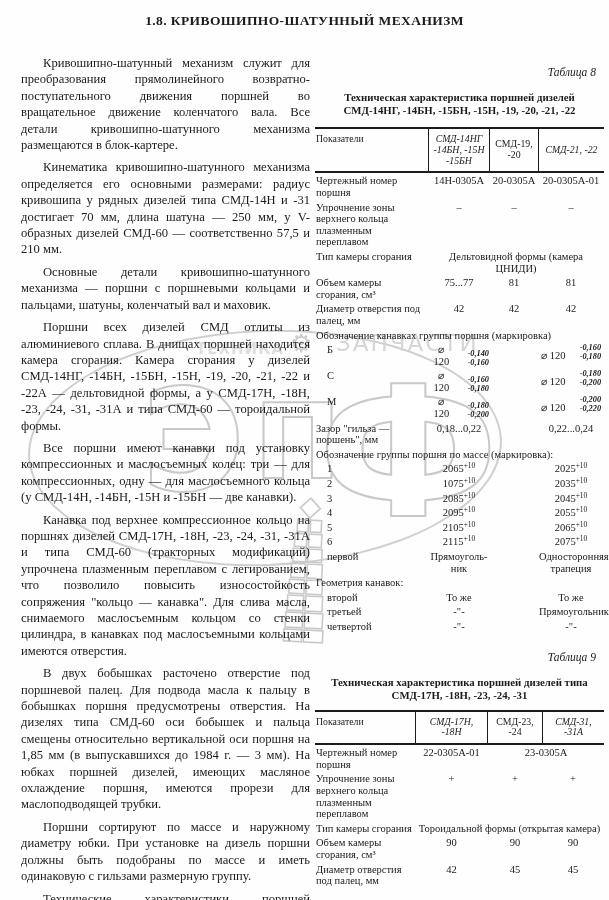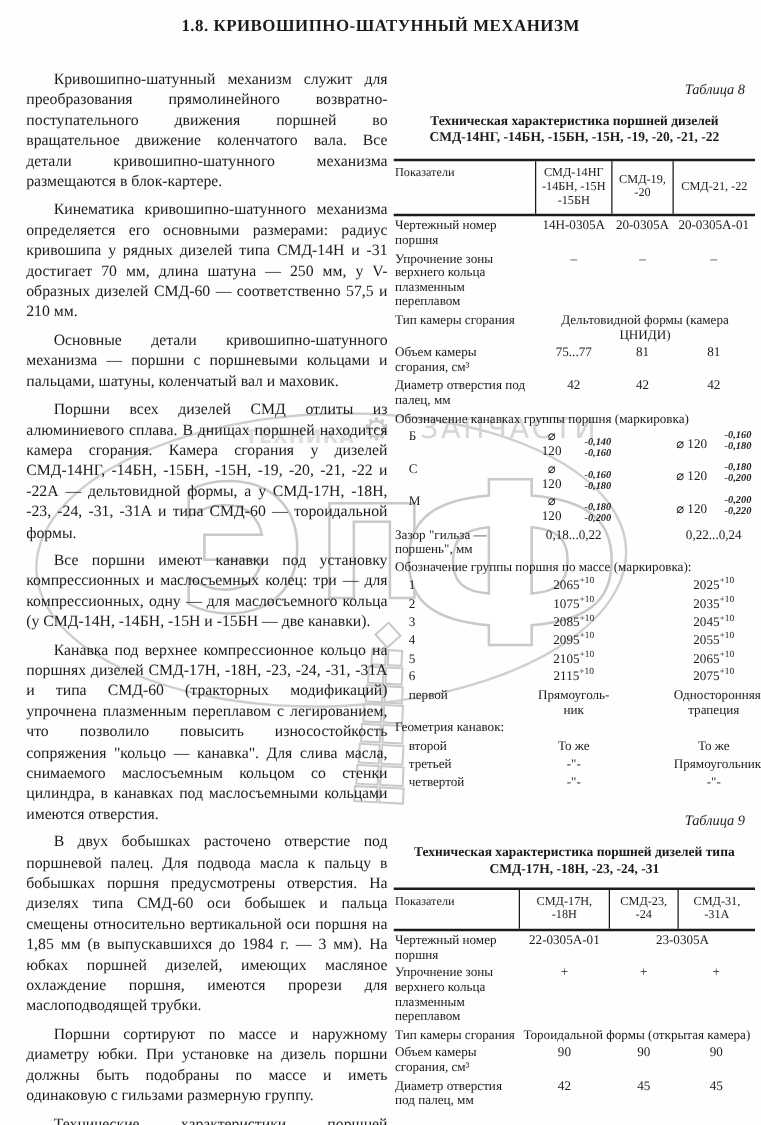--- a/index.html
+++ b/index.html
@@ -16,21 +16,21 @@
   .tcaption{text-align:right;padding-right:8px;font-style:italic;font-size:11.5px;}
   .ttitle{margin-top:13px;text-align:center;font-weight:bold;font-size:10.8px;
         line-height:13px;white-space:pre-line;}
   .thead{display:grid;border-top:2px solid #1b1b1b;border-bottom:2px solid #1b1b1b;
         margin-top:10px;font-size:9.8px;line-height:10.8px;}
   .t8{grid-template-columns:113px 62px 48px 66px;}
   .t9{grid-template-columns:100px 73px 54px 62px;}
   .thcell{padding:5px 2px;display:flex;align-items:center;justify-content:center;
         text-align:center;white-space:pre-line;}
   .thcell.first{justify-content:flex-start;align-items:flex-start;text-align:left;padding-left:1px;}
-  .thcell.boxed{border-left:1.5px solid #1b1b1b;}
+  .thcell.boxed{border-left:1.5px solid #1b1b1b;font-style:italic;}
   .thcell.boxed-r{border-right:1.5px solid #1b1b1b;}
   .tbody{font-size:10.5px;line-height:11.6px;}
   .trow{display:grid;}
   .trow.g8{grid-template-columns:113px 62px 48px 66px;}
   .trow.g9{grid-template-columns:100px 73px 54px 62px;}
   .tlabel{grid-column:1;padding:2px 2px 1px 1px;}
   .tlabel.wide{grid-column:1 / 5;}
   .tlabel.ind{padding-left:12px;}
   .tcell{padding:2px 1px 1px;text-align:center;white-space:pre-line;}
   .tcell.c1{grid-column:2;font-family:Liberation Serif, serif;} .tcell.c2{grid-column:3;} .tcell.c3{grid-column:4;}

